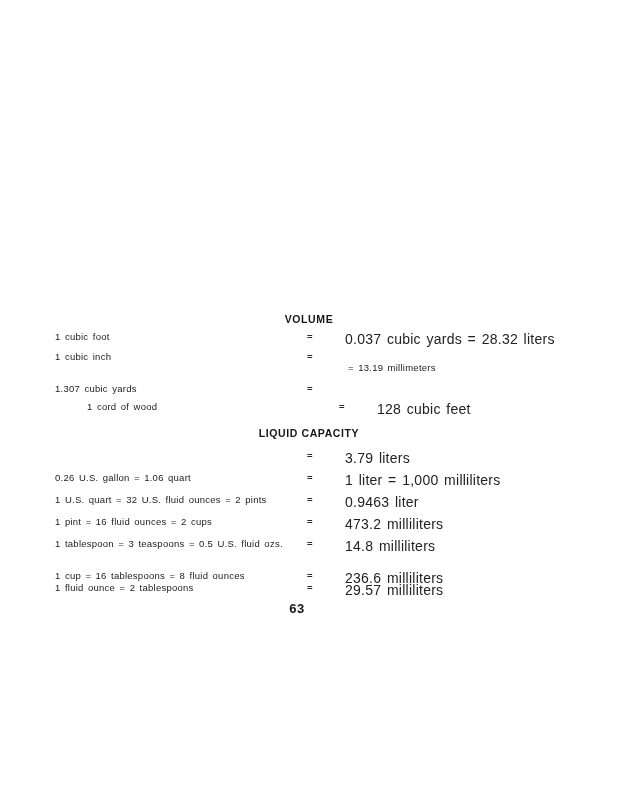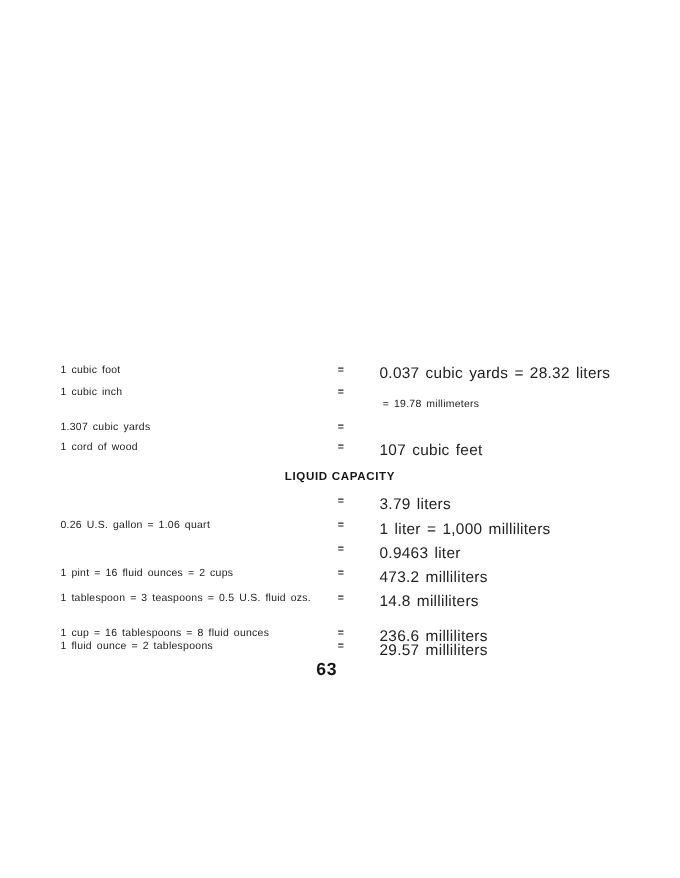--- a/index.html
+++ b/index.html
@@ -70,83 +70,85 @@
     letter-spacing: 0.25px;
     word-spacing: 1.5px;
     color: #222222;
   }
   .page-number {
     position: absolute;
     top: 601px;
     left: 0;
     width: 594px; 
     text-align: center;
-    font-size: 16px;
+    font-size: 13px;
     font-weight: bold;
     letter-spacing: 0.5px;
     color: #161616;
   }
   
   .t-volume   { top: 313px; }
   .v-r0 { top: 331px; }
   .v-r1 { top: 351px; height: 24px; text-decoration: underline; }
   .v-r2 { top: 383px; }
-  .v-r3 { top: 401px; }
+  .v-r3 { top: 401px; margin-left: 32px; }
   .t-liquid   { top: 427px; }
   .l-r0 { top: 450px; }
   .l-r1 { top: 472px; }
   .l-r2 { top: 494px; }
   .l-r3 { top: 516px; }
   .l-r4 { top: 538px; }
   .l-r5 { top: 570px; }
   .l-r6 { top: 582px; }
 </style>
 </head>
 <body>
 
 <div class="page">
 
+  <div class="section-title t-volume">VOLUME</div>
 
   <div class="row v-r0">
     <span class="c-left">1 cubic foot</span>
     <span class="c-eq">=</span>
     <span class="c-right">0.037 cubic yards = 28.32 liters</span>
   </div>
 
   <div class="row v-r1">
     <span class="c-left">1 cubic inch</span>
     <span class="c-eq">=</span>
-    <span class="c-right2">= 19.78 millimeters</span>
+    <span class="c-right2">= 13.19 millimeters</span>
   </div>
 
   <div class="row v-r2">
     <span class="c-left">1.307 cubic yards</span>
     <span class="c-eq">=</span>
   </div>
 
   <div class="row v-r3">
     <span class="c-left">1 cord of wood</span>
     <span class="c-eq">=</span>
-    <span class="c-right">107 cubic feet</span>
+    <span class="c-right">128 cubic feet</span>
   </div>
 
   <div class="section-title t-liquid">LIQUID CAPACITY</div>
 
   <div class="row l-r0">
     <span class="c-eq">=</span>
     <span class="c-right">3.79 liters</span>
   </div>
 
   <div class="row l-r1">
     <span class="c-left">0.26 U.S. gallon = 1.06 quart</span>
     <span class="c-eq">=</span>
     <span class="c-right">1 liter = 1,000 milliliters</span>
   </div>
 
   <div class="row l-r2">
+    <span class="c-left">1 U.S. quart = 32 U.S. fluid ounces = 2 pints</span>
     <span class="c-eq">=</span>
     <span class="c-right">0.9463 liter</span>
   </div>
 
   <div class="row l-r3">
     <span class="c-left">1 pint = 16 fluid ounces = 2 cups</span>
     <span class="c-eq">=</span>
     <span class="c-right">473.2 milliliters</span>
   </div>
 

